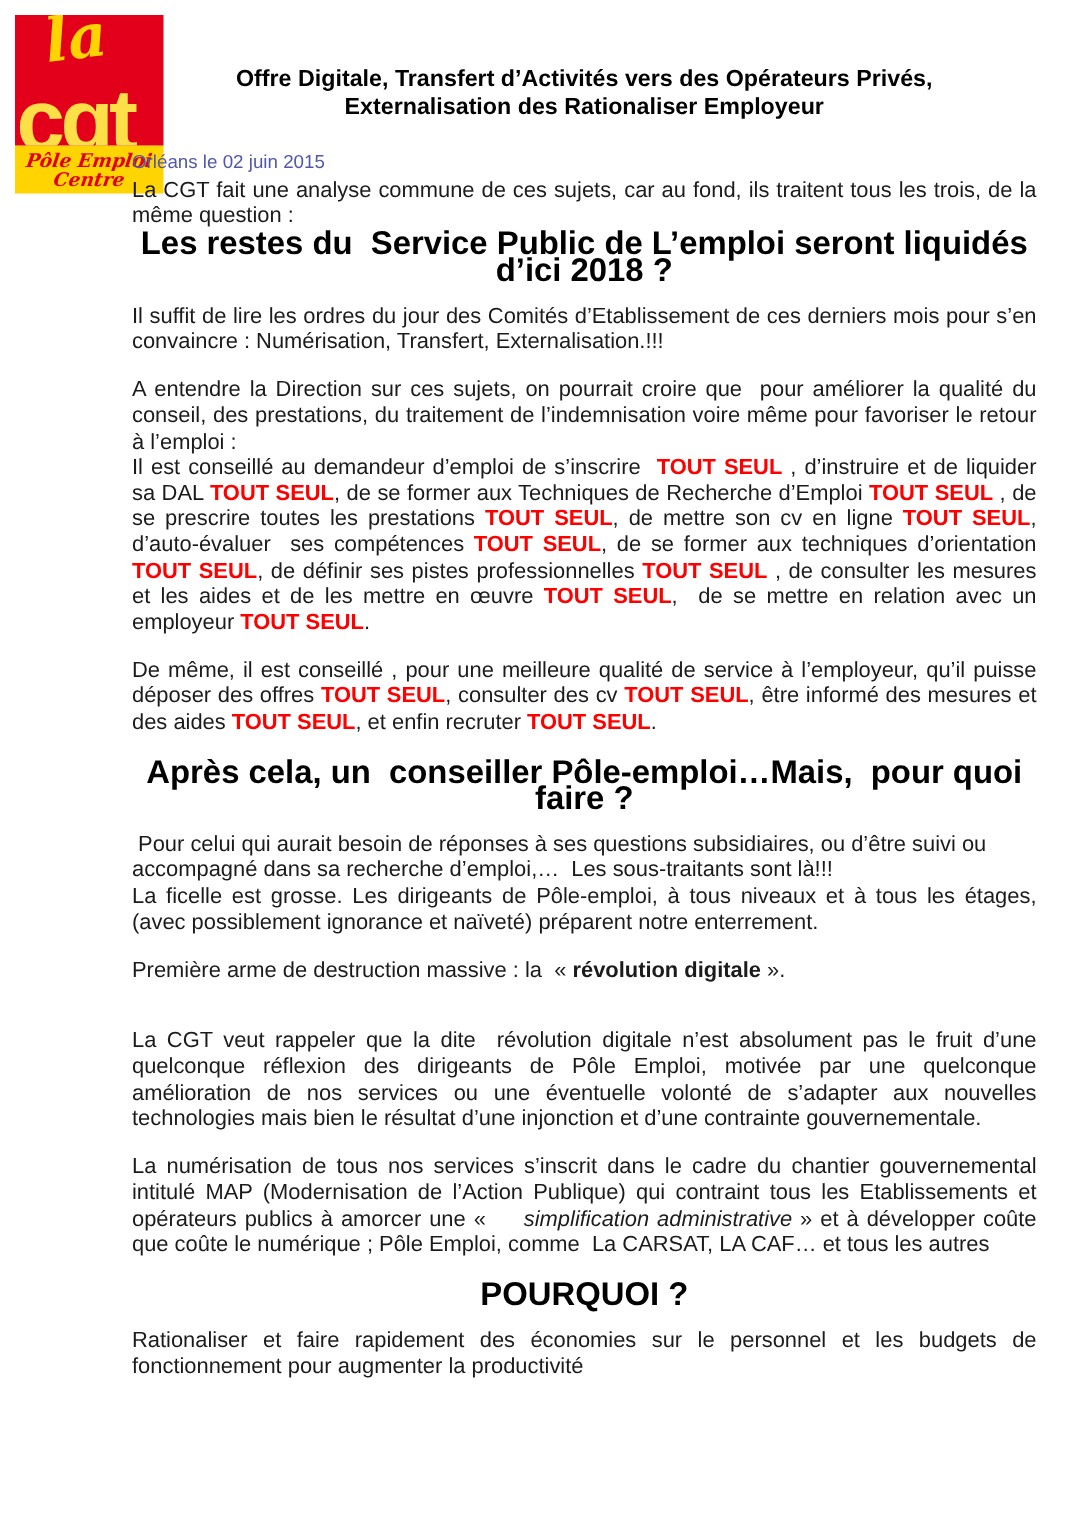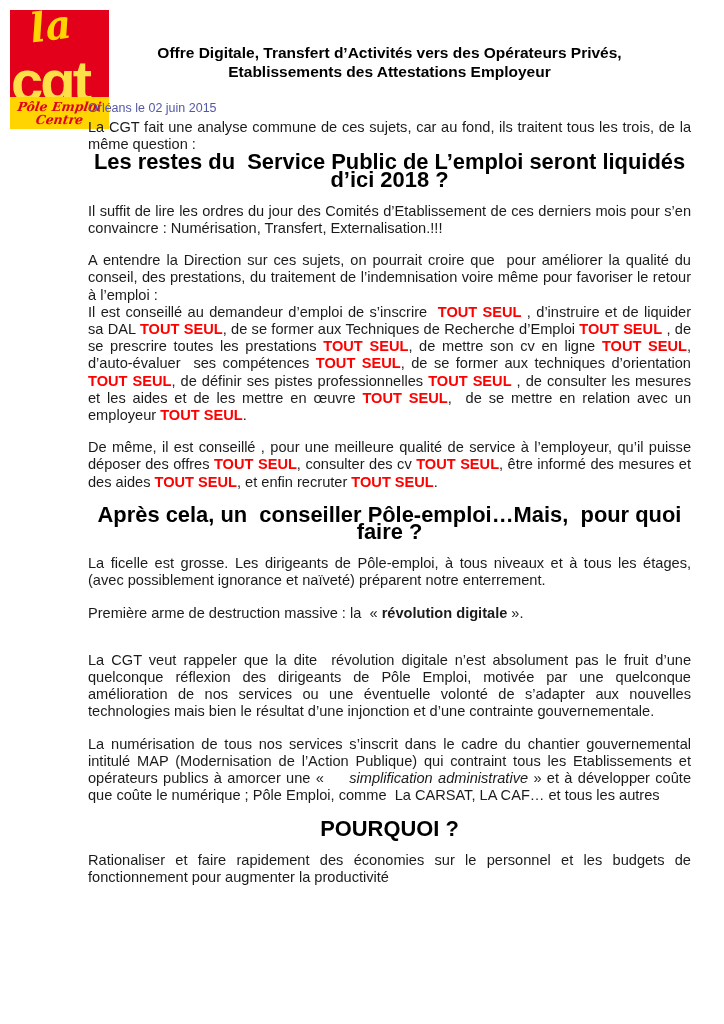--- a/index.html
+++ b/index.html
@@ -70,36 +70,37 @@
     </div>
     <div class="logo-yellow">
       <div>Pôle Emploi</div>
       <div>Centre</div>
     </div>
   </div>
 
   <div class="content">
     <h1 class="title">
       <span>Offre Digitale, Transfert d’Activités vers des Opérateurs Privés,</span>
-      <span>Etablissements des Attestations Employeur</span>
+      <span>Externalisation des Rationaliser Employeur</span>
     </h1>
     <div class="dateline">Orléans le 02 juin 2015</div>
     <div id="doc-body">
         <p class="para justify"><span>La CGT fait une analyse commune de ces sujets, car au fond, ils traitent tous les trois, de la même question :</span></p>
         <h2 class="heading"><span class="s-b">Les restes du&nbsp; Service Public de L’emploi seront liquidés d’ici 2018 ?</span></h2>
         <div class="spacer"></div>
         <p class="para justify"><span>Il suffit de lire les ordres du jour des Comités d’Etablissement de ces derniers mois pour s’en convaincre : Numérisation, Transfert, Externalisation.!!!</span></p>
         <div class="spacer"></div>
         <p class="para justify"><span>A entendre la Direction sur ces sujets, on pourrait croire que&nbsp; pour améliorer la qualité du conseil, des prestations, du traitement de l’indemnisation voire même pour favoriser le retour à l’emploi :</span></p>
         <p class="para justify"><span>Il est conseillé au demandeur d’emploi de s’inscrire &nbsp;</span><span class="s-red">TOUT SEUL</span><span> , d’instruire et de liquider sa DAL </span><span class="s-red">TOUT SEUL</span><span>, de se former aux Techniques de Recherche d’Emploi </span><span class="s-red">TOUT SEUL</span><span> , de se prescrire toutes les prestations </span><span class="s-red">TOUT SEUL</span><span>, de mettre son cv en ligne </span><span class="s-red">TOUT SEUL</span><span>, d’auto-évaluer&nbsp; ses compétences </span><span class="s-red">TOUT SEUL</span><span>, de se former aux techniques d’orientation </span><span class="s-red">TOUT SEUL</span><span>, de définir ses pistes professionnelles </span><span class="s-red">TOUT SEUL</span><span> , de consulter les mesures et les aides et de les mettre en œuvre </span><span class="s-red">TOUT SEUL</span><span>,&nbsp; de se mettre en relation avec un employeur </span><span class="s-red">TOUT SEUL</span><span>.</span></p>
         <div class="spacer"></div>
         <p class="para justify"><span>De même, il est conseillé , pour une meilleure qualité de service à l’employeur, qu’il puisse déposer des offres </span><span class="s-red">TOUT SEUL</span><span>, consulter des cv </span><span class="s-red">TOUT SEUL</span><span>, être informé des mesures et des aides </span><span class="s-red">TOUT SEUL</span><span>, et enfin recruter </span><span class="s-red">TOUT SEUL</span><span>.</span></p>
         <div class="spacer"></div>
         <h2 class="heading"><span class="s-b">Après cela, un&nbsp; conseiller Pôle-emploi…Mais,&nbsp; pour quoi faire ?</span></h2>
         <div class="spacer"></div>
+        <p class="para left"><span>&nbsp;Pour celui qui aurait besoin de réponses à ses questions subsidiaires, ou d’être suivi ou accompagné dans sa recherche d’emploi,…&nbsp; Les sous-traitants sont là!!!</span></p>
         <p class="para justify"><span>La ficelle est grosse. Les dirigeants de Pôle-emploi, à tous niveaux et à tous les étages, (avec possiblement ignorance et naïveté) préparent notre enterrement.</span></p>
         <div class="spacer"></div>
         <p class="para left"><span>Première arme de destruction massive : la &nbsp;« </span><span class="s-b">révolution digitale</span><span> ».</span></p>
         <div class="spacer"></div>
         <div class="spacer"></div>
         <p class="para justify"><span>La CGT veut rappeler que la dite&nbsp; révolution digitale n’est absolument pas le fruit d’une quelconque réflexion des dirigeants de Pôle Emploi, motivée par une quelconque amélioration de nos services ou une éventuelle volonté de s’adapter aux nouvelles technologies mais bien le résultat d’une injonction et d’une contrainte gouvernementale.</span></p>
         <div class="spacer"></div>
         <p class="para justify"><span>La numérisation de tous nos services s’inscrit dans le cadre du chantier gouvernemental intitulé MAP (Modernisation de l’Action Publique) qui contraint tous les Etablissements et opérateurs publics à amorcer une « </span><span class="s-i">simplification administrative</span><span> » et à développer coûte que coûte le numérique ; Pôle Emploi, comme&nbsp; La CARSAT, LA CAF… et tous les autres</span></p>
         <div class="spacer"></div>
         <h2 class="heading"><span class="s-b">POURQUOI ?</span></h2>

